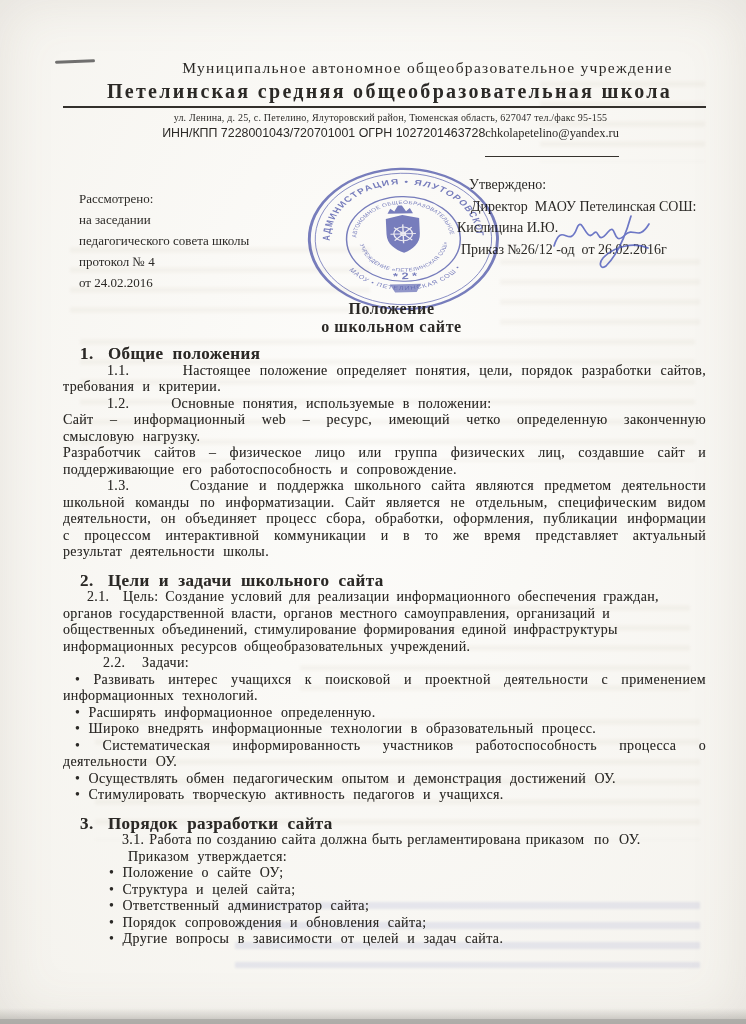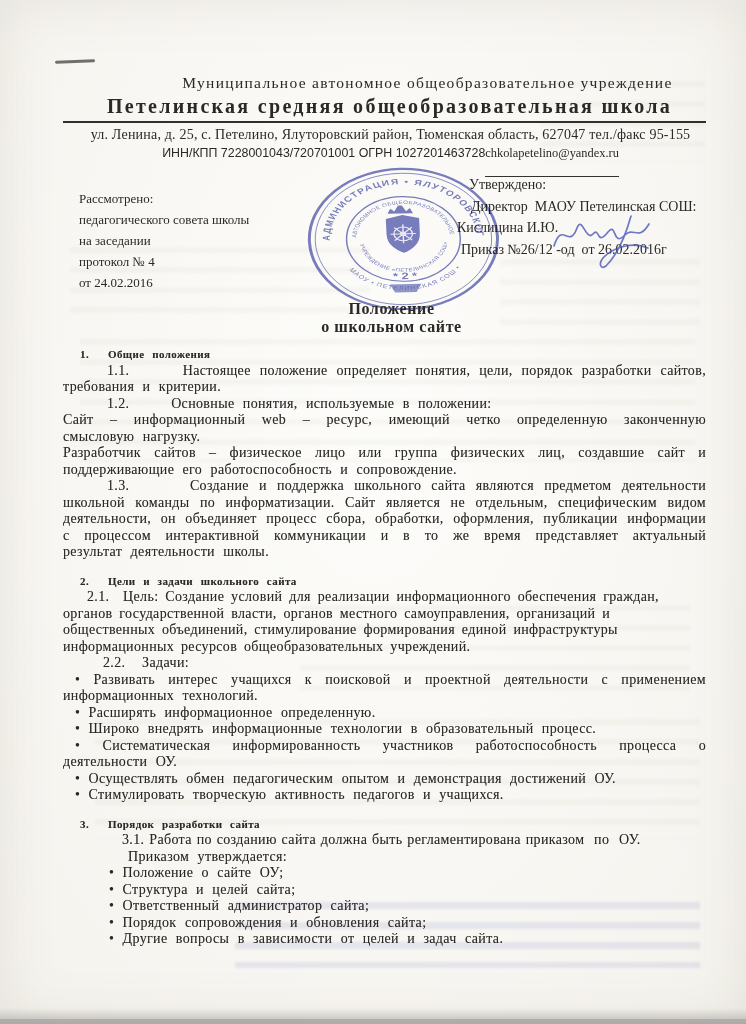--- a/index.html
+++ b/index.html
@@ -17,25 +17,25 @@
     box-shadow:inset 0 0 55px rgba(120,110,90,.13);
   }
   
   .scan-mark{position:absolute;left:55px;top:60px;width:40px;height:3px;background:#4d4d4d;opacity:.8;transform:rotate(-2deg);border-radius:2px;}
   .bottom-shade{position:absolute;left:0;right:0;bottom:0;height:16px;background:linear-gradient(180deg,rgba(0,0,0,0),rgba(110,108,104,.38));}
   .bottom-edge{position:absolute;left:0;right:0;bottom:0;height:5px;background:#a9a8a4;opacity:.8;}
   .ghost{position:absolute;opacity:.08;filter:blur(1.6px);pointer-events:none;
     background:repeating-linear-gradient(180deg,transparent 0 7px,rgba(138,118,82,.6) 7px 13px,transparent 13px 20px);}
   .ghost.blue{background:repeating-linear-gradient(180deg,transparent 0 6px,rgba(74,83,173,.75) 6px 13px,transparent 13px 20px);opacity:.14;filter:blur(1.1px);}
   
-  .header{position:absolute;left:63px;top:74px;width:643px;text-align:center;}
+  .header{position:absolute;left:63px;top:59px;width:643px;text-align:center;}
   .h-org{font-size:15.5px;letter-spacing:1.3px;padding-left:86px;white-space:nowrap;}
   .h-school{font-size:20px;font-weight:bold;letter-spacing:2.3px;margin-top:3px;padding-left:10px;white-space:nowrap;}
   .h-rule{border:none;border-top:2px solid #33302c;margin:3px 0 0 0;}
-  .h-addr{font-size:14px;margin-top:4px;padding-left:12px;white-space:nowrap;letter-spacing:.2px;}
+  .h-addr{font-size:10px;margin-top:4px;padding-left:12px;white-space:nowrap;letter-spacing:.2px;}
   .h-req{font-family:"Liberation Sans","DejaVu Sans",sans-serif;font-size:12.4px;margin-top:3px;padding-left:12px;white-space:nowrap;}
   .h-email{font-family:"Liberation Serif",serif;border-bottom:1px solid #35322d;padding-bottom:16px;}
   
   .approve-left{position:absolute;left:79px;top:188px;font-size:13px;line-height:21px;}
   .approve-right{position:absolute;left:433px;top:174px;width:290px;font-size:14px;line-height:21.5px;margin-left:24px;}
   .approve-right .app-line:nth-child(1){padding-left:12px;}
   .approve-right .app-line:nth-child(2){padding-left:14px;}
   .approve-right .app-line:nth-child(4){padding-left:4px;}
   .signature{position:absolute;left:548px;top:212px;width:108px;height:58px;opacity:.9;}
   
@@ -45,21 +45,21 @@
   .stamp svg{width:100%;height:100%;}
   
   .doc-title{position:absolute;left:63px;top:300px;width:643px;text-align:center;
     font-weight:bold;font-size:16px;line-height:17.5px;letter-spacing:.6px;padding-left:14px;box-sizing:border-box;}
   
   .content{position:absolute;left:63px;top:346px;width:643px;font-size:14px;line-height:16.5px;
     letter-spacing:.35px;word-spacing:4.5px;text-shadow:0 0 .5px rgba(43,41,38,.35);}
   .content p{margin:0;}
   .sec{margin:0;}
   .sec + .sec{margin-top:12px;}
-  .sec-head{font-weight:bold;font-size:11px;padding-left:17px;letter-spacing:.4px;}
+  .sec-head{font-weight:bold;font-size:17px;padding-left:17px;letter-spacing:.4px;}
   .sec-num{display:inline-block;width:28px;}
   .p-ij{text-align:justify;text-indent:44px;}
   .p-pj{text-align:justify;}
   .p-goal{text-align:left;margin-left:16px;text-indent:24px;word-spacing:3px;}
   .p-lbl{text-indent:40px;}
   .p-bj{text-align:justify;text-indent:12px;margin-top:3px;}
   .p-p31{text-indent:59px;word-spacing:1px;}
   .p-ol{text-indent:65px;}
   .p-bs{text-indent:46px;margin-top:4px;}
 </style>
@@ -80,22 +80,22 @@
   <div class="header">
     <div class="h-org">Муниципальное автономное общеобразовательное учреждение</div>
     <div class="h-school">Петелинская средняя общеобразовательная школа</div>
     <hr class="h-rule">
     <div class="h-addr">ул. Ленина, д. 25, с. Петелино, Ялуторовский район, Тюменская область, 627047 тел./факс 95-155</div>
     <div class="h-req"><span>ИНН/КПП 7228001043/720701001 ОГРН 1027201463728</span><span class="h-email">chkolapetelino@yandex.ru</span></div>
   </div>
 
   <div class="approve-left">
       <div class="app-line">Рассмотрено:</div>
+      <div class="app-line">на заседании</div>
       <div class="app-line">педагогического совета школы</div>
-      <div class="app-line">на заседании</div>
       <div class="app-line">протокол № 4</div>
       <div class="app-line">от 24.02.2016</div>
     </div>
   <div class="approve-right">
       <div class="app-line">Утверждено:</div>
       <div class="app-line">Директор&nbsp; МАОУ Петелинская СОШ:</div>
       <div class="app-line">Кислицина И.Ю.</div>
       <div class="app-line">Приказ №26/12 -од&nbsp; от 26.02.2016г</div>
     </div>
 

